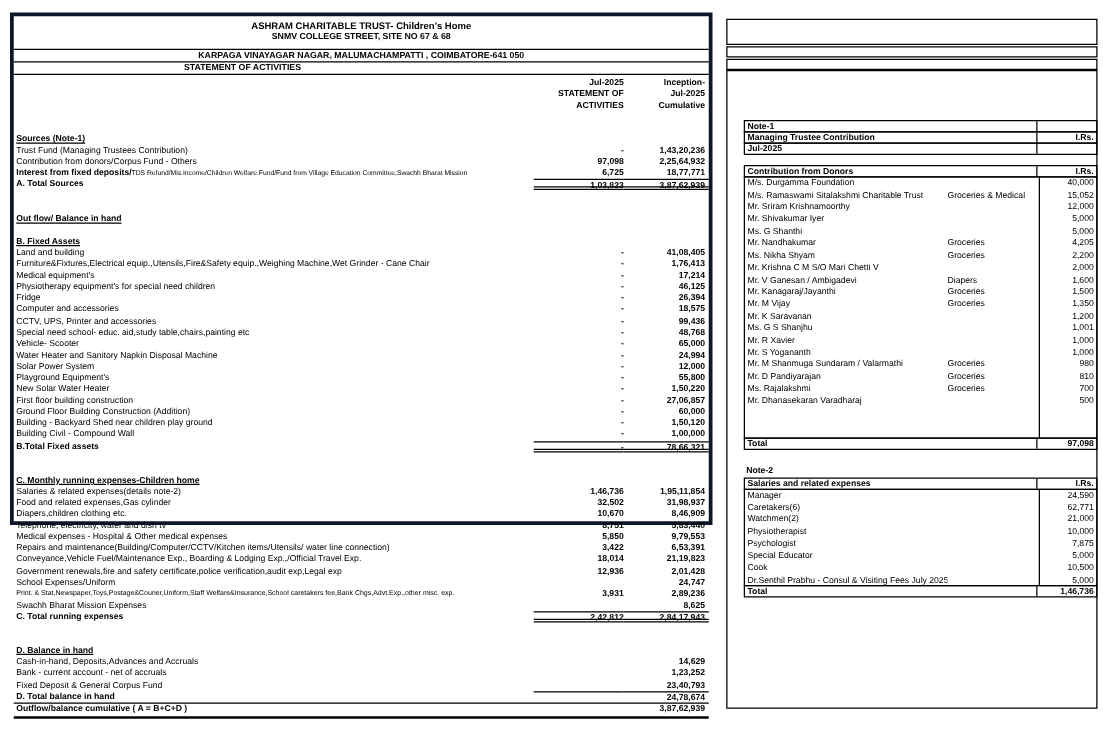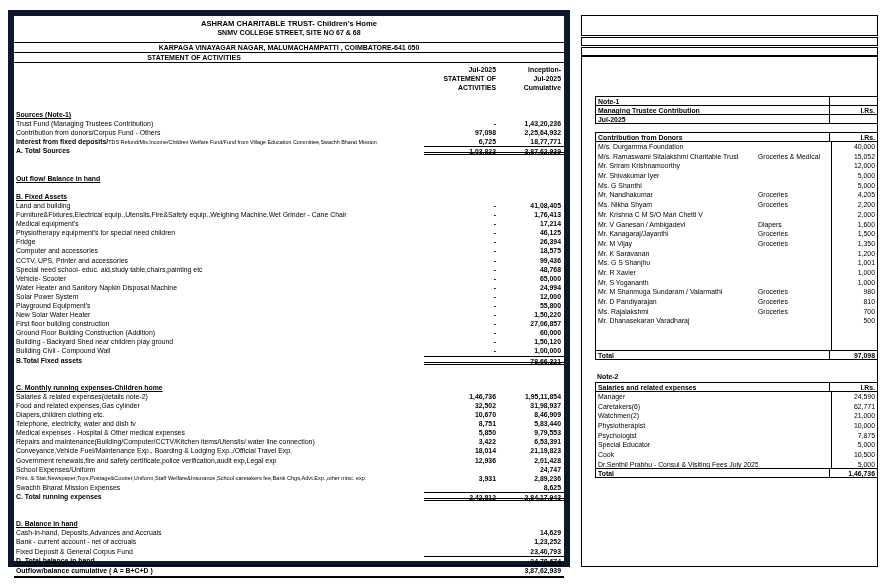--- a/index.html
+++ b/index.html
@@ -3,21 +3,21 @@
 <meta charset="utf-8">
 <style>
   html,body { margin:0; padding:0; }
   body {
     width:882px; height:585px; background:#fff; color:#000;
     font-family:"Liberation Sans", sans-serif; position:relative; overflow:hidden;
   }
   .abs { position:absolute; box-sizing:border-box; }
 
   
-  #left-table { left:8px; top:10px; width:562px; height:557px; border:6px solid #0f172a; background:#fff; }
+  #left-table { left:8px; top:10px; width:562px; height:410px; border:3px solid #0f172a; background:#fff; }
   .hdr1 { height:26px; border-bottom:1px solid #000; text-align:center; font-weight:bold; }
   .hdr1 .t1 { font-size:7.6px; padding-top:3px; }
   .hdr1 .t2 { font-size:7px; padding-top:1px; }
   .hdr2 { height:9px; border-bottom:1px solid #000; text-align:center; font-weight:bold; font-size:7px; line-height:9px; }
   .hdr3 { height:9px; border-bottom:1px solid #000; font-weight:bold; font-size:7px; line-height:9px; text-align:center; padding-right:190px; }
   .colhdr { height:45px; display:flex; font-weight:bold; font-size:6.9px; padding-top:2px; }
   .colhdr .sp { flex:1; }
   .colhdr .ch { width:72px; text-align:right; }
   .colhdr .ch.c2 { width:65px; padding-right:3px; }
   .colhdr .ch div { height:9px; line-height:9px; }

